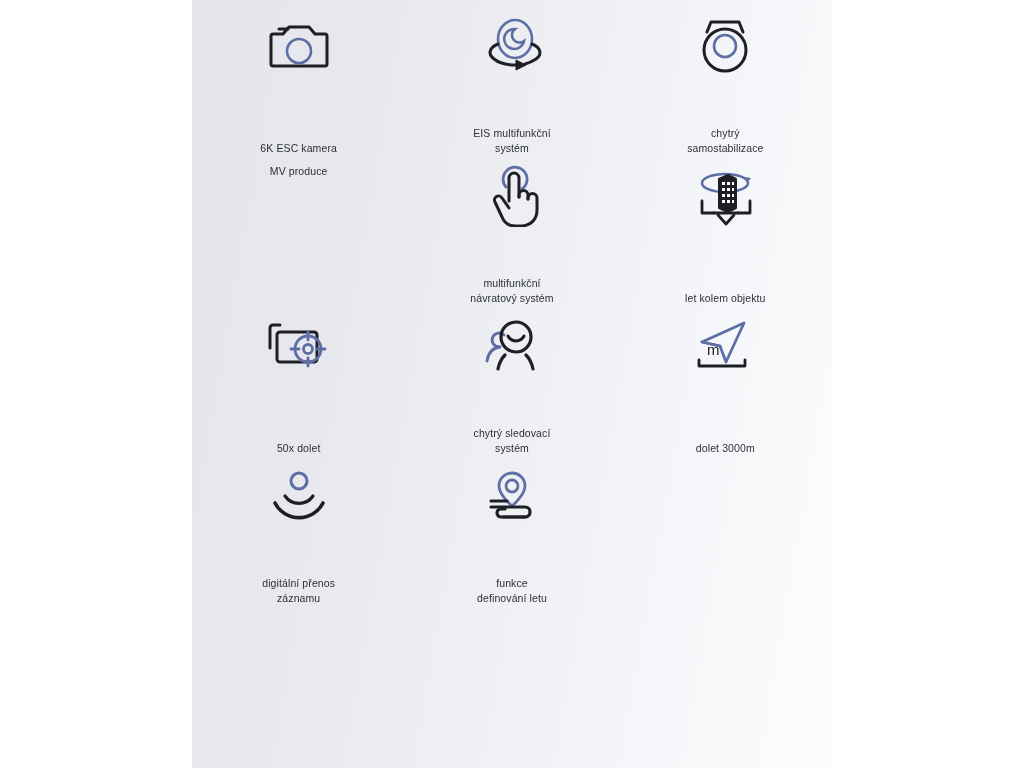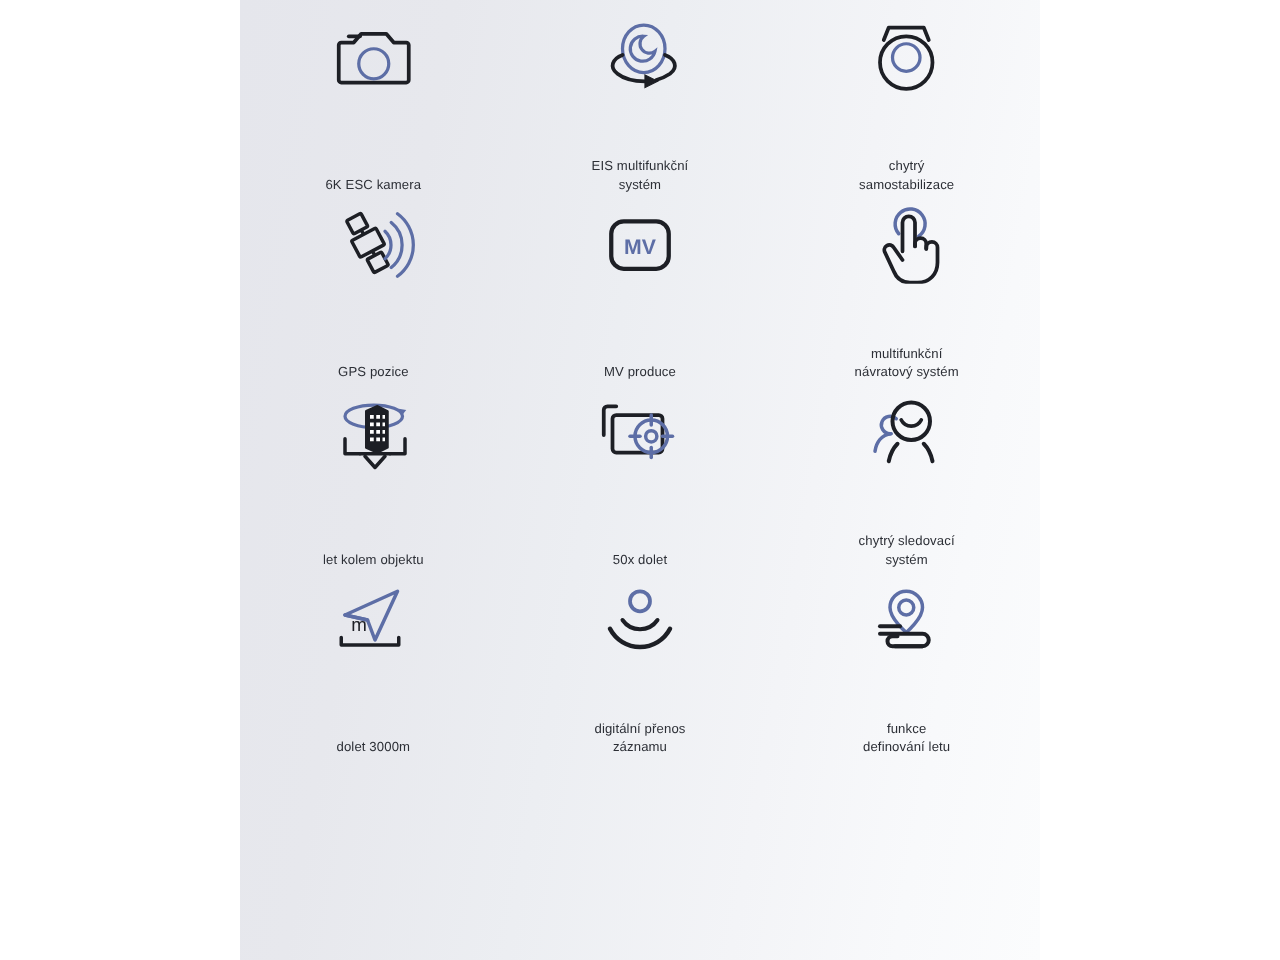--- a/index.html
+++ b/index.html
@@ -96,45 +96,22 @@
             <circle class="dk" fill="none" stroke-width="3" cx="31" cy="34" r="21"></circle>
             <circle class="bl" fill="none" stroke-width="2.6" cx="31" cy="30" r="11"></circle>
           </svg>
         </div>
         <div class="label">chytrý
 samostabilizace</div>
       </div>
 
 
 
-      <div class="cell">
-        <div class="icon-wrap">
-          <svg width="66" height="58" viewBox="0 0 66 58">
-            <g transform="rotate(-28 30 28)">
-              <rect class="dk" fill="none" stroke-width="2.8" x="18" y="19" width="22" height="15" rx="1"></rect>
-              <rect class="dk" fill="none" stroke-width="2.8" x="22" y="3" width="13" height="12" rx="1"></rect>
-              <rect class="dk" fill="none" stroke-width="2.8" x="22" y="38" width="13" height="12" rx="1"></rect>
-              <line class="dk" stroke-width="2.8" x1="29" y1="15" x2="29" y2="19"></line>
-              <line class="dk" stroke-width="2.8" x1="29" y1="34" x2="29" y2="38"></line>
-            </g>
-            <path class="bl" fill="none" stroke-width="2.6" stroke-linecap="round" d="M42 18 a15 15 0 0 1 0 22"></path>
-            <path class="bl" fill="none" stroke-width="2.6" stroke-linecap="round" d="M47 11 a23 23 0 0 1 0 36"></path>
-            <path class="bl" fill="none" stroke-width="2.6" stroke-linecap="round" d="M52 4 a31 31 0 0 1 0 50"></path>
-          </svg>
-        </div>
-        <div class="label">GPS pozice</div>
-      </div>
-
-      <div class="cell">
-        <div class="icon-wrap">
-          <svg width="56" height="56" viewBox="0 0 56 56">
-            <rect class="dk" fill="none" stroke-width="3.4" x="5" y="9" width="46" height="38" rx="10"></rect>
-            <text x="28" y="35" text-anchor="middle" font-family="Liberation Sans, sans-serif" font-size="17" font-weight="bold" fill="#5d6ea6">MV</text>
-          </svg>
-        </div>
+
+      <div class="cell">
         <div class="label">MV produce</div>
       </div>
 
       <div class="cell">
         <div class="icon-wrap">
           <svg width="56" height="62" viewBox="0 0 56 62">
             <path class="bl" fill="none" stroke-width="2.8" stroke-linecap="round" d="M22 22 a12 12 0 1 1 16 2"></path>
             <path class="dk" fill="none" stroke-width="3" stroke-linejoin="round" stroke-linecap="round" d="M25 36 V13 a5 5 0 0 1 10 0 v19"></path>
             <path class="dk" fill="none" stroke-width="3" stroke-linejoin="round" stroke-linecap="round" d="M35 32 v-2 a4.5 4.5 0 0 1 9 0 v4"></path>
             <path class="dk" fill="none" stroke-width="3" stroke-linejoin="round" stroke-linecap="round" d="M44 34 v-1 a4.5 4.5 0 0 1 9 0 v12 c0 9 -6 16 -16 16 h-6 c-7 0 -11 -4 -13 -9 l-7 -15 a4 4 0 0 1 7 -4 l7 10"></path>

